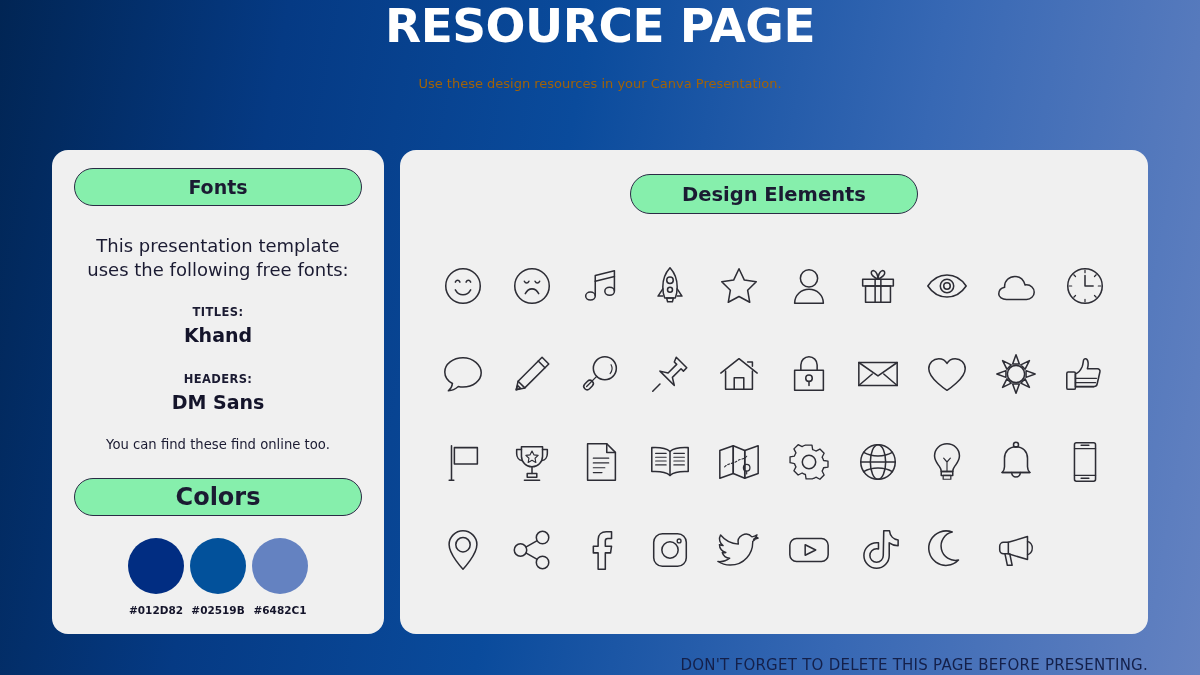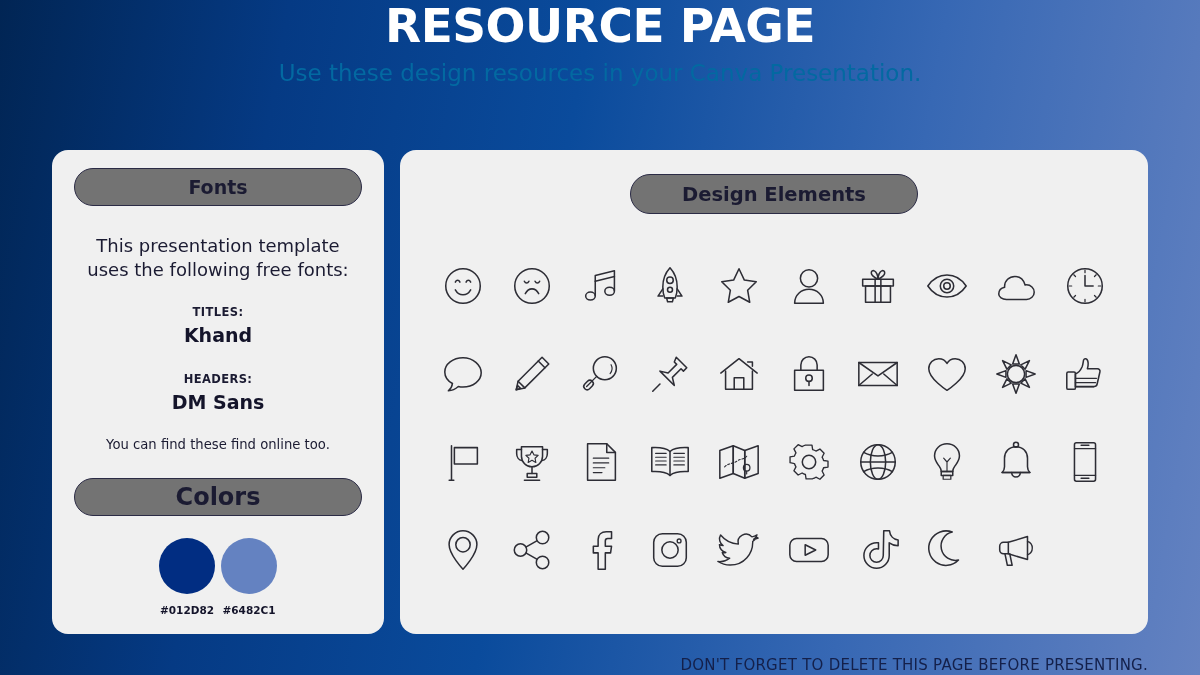--- a/index.html
+++ b/index.html
@@ -28,23 +28,23 @@
   }
   .page-title {
     font-family: "DejaVu Sans", "Liberation Sans", sans-serif;
     font-size: 47px;
     font-weight: bold;
     letter-spacing: -0.5px;
     color: #ffffff;
     line-height: 1.1;
   }
   .page-subtitle {
-    margin-top: 8px;
-    font-size: 23px;
-    color: #0369a1;
+    margin-top: 24px;
+    font-size: 13px;
+    color: #a16207;
     font-weight: normal;
   }
 
   
   .cards {
     position: absolute;
     top: 150px;
     left: 52px;
     width: 1096px;
     height: 484px;
@@ -71,21 +71,21 @@
     padding: 24px 22px 20px 22px;
     display: flex;
     flex-direction: column;
     align-items: center;
   }
 
   
   .pill {
     border: 1.6px solid #2b2b45;
     border-radius: 22px;
-    background: #737373;
+    background: #86efac;
     font-weight: bold;
     color: #1b1b32;
     display: flex;
     align-items: center;
     justify-content: center;
   }
   .pill-fonts {
     width: 288px;
     height: 38px;
     font-size: 19px;
@@ -233,20 +233,24 @@
       <div class="pill pill-colors">
         <span>Colors</span>
       </div>
 
       <div class="swatch-row">
         <div class="swatch-item">
           <div class="swatch-dot" style="background: rgb(1, 45, 130);"></div>
           <div class="swatch-hex">#012D82</div>
         </div>
         <div class="swatch-item">
+          <div class="swatch-dot" style="background: rgb(2, 81, 155);"></div>
+          <div class="swatch-hex">#02519B</div>
+        </div>
+        <div class="swatch-item">
           <div class="swatch-dot" style="background: rgb(100, 130, 193);"></div>
           <div class="swatch-hex">#6482C1</div>
         </div>
       </div>
     </div>
 
   </div>
 
   <div class="card card-elements">
 

